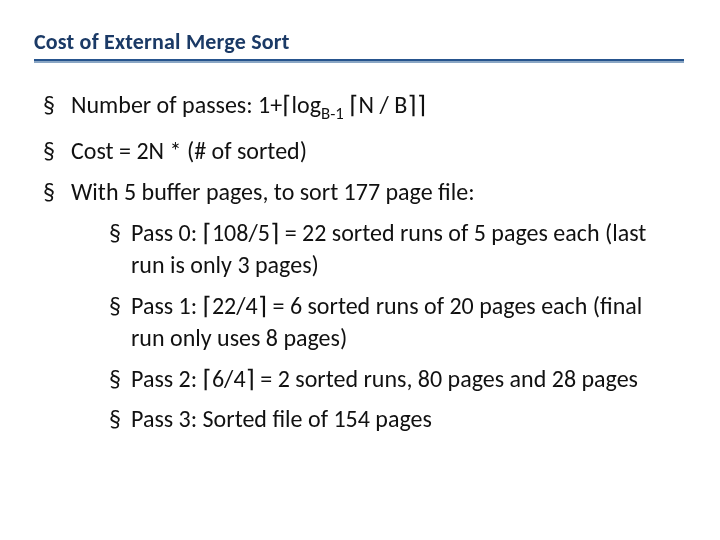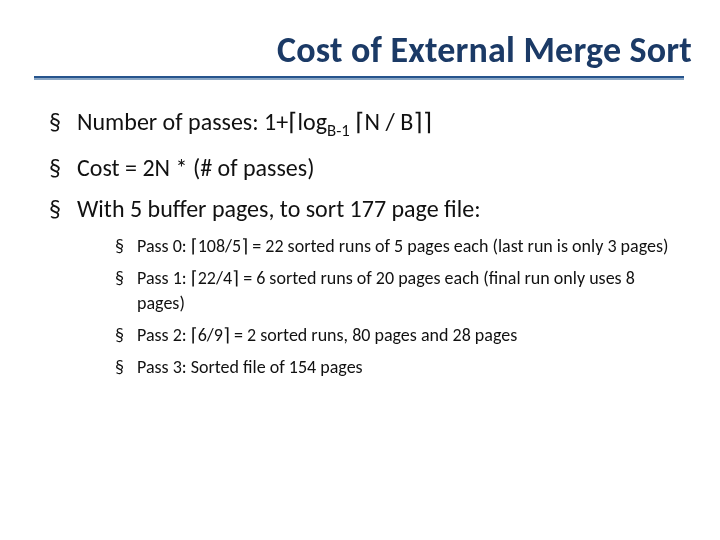--- a/index.html
+++ b/index.html
@@ -10,36 +10,35 @@
     background: #ffffff;
     font-family: "Gill Sans", "Gill Sans MT", "Segoe UI", Calibri, sans-serif;
     color: #111;
     overflow: hidden;
   }
   .slide {
     box-sizing: border-box;
     padding: 28px 28px 28px 34px;
   }
   .title {
-    font-size: 36px;
+    font-size: 22px;
     font-weight: 700;
     color: #1b3a66;
     margin: 0 0 4px 0;
     letter-spacing: 0.2px;
-    text-align: right;
   }
   .title-underline {
     height: 4px;
     width: 650px;
     background: linear-gradient(to bottom, #26548d 0%, #26548d 55%, #8aa6c4 55%, #8aa6c4 100%);
     margin-bottom: 26px;
   }
   ul.level1 {
     list-style: none;
-    margin: 11px;
+    margin: 5px;
     padding: 0 0 0 4px;
   }
   ul.level1 > li {
     position: relative;
     padding-left: 28px;
     margin-bottom: 10px;
     font-size: 24px;
     line-height: 1.3;
     color: #111;
   }
@@ -53,21 +52,21 @@
   }
   ul.level2 {
     list-style: none;
     margin: 10px 0 0 0;
     padding: 0 8px 0 38px;
   }
   ul.level2 > li {
     position: relative;
     padding-left: 22px;
     margin-bottom: 8px;
-    font-size: 18px;
+    font-size: 24px;
     line-height: 1.35;
     color: #111;
   }
   ul.level2 > li::before {
     content: "§";
     position: absolute;
     left: 0;
     top: 0;
     color: #111;
   }
@@ -78,25 +77,25 @@
 
 <div class="slide">
   <h1 class="title">Cost of External Merge Sort</h1>
   <div class="title-underline"></div>
 
   <ul class="level1">
     <li>
       <span>Number of passes:  1+⌈log</span><span class="sub">B-1</span><span> ⌈N / B⌉⌉</span>
     </li>
     <li>
-      <span>Cost = 2N * (# of passes)</span>
+      <span>Cost = 2N * (# of sorted)</span>
     </li>
     <li>
       <span>With 5 buffer pages, to sort 177 page file:</span>
       <ul class="level2">
         <li><span>Pass 0:  ⌈108/5⌉ = 22 sorted runs of 5 pages each (last run is only 3 pages)</span></li>
         <li><span>Pass 1: ⌈22/4⌉ = 6 sorted runs of 20 pages each (final run only uses 8 pages)</span></li>
-        <li><span>Pass 2: ⌈6/9⌉ = 2 sorted runs, 80 pages and 28 pages</span></li>
+        <li><span>Pass 2: ⌈6/4⌉ = 2 sorted runs, 80 pages and 28 pages</span></li>
         <li><span>Pass 3:  Sorted file of 154 pages</span></li>
       </ul>
     </li>
   </ul>
 </div>
 
 </body></html>

